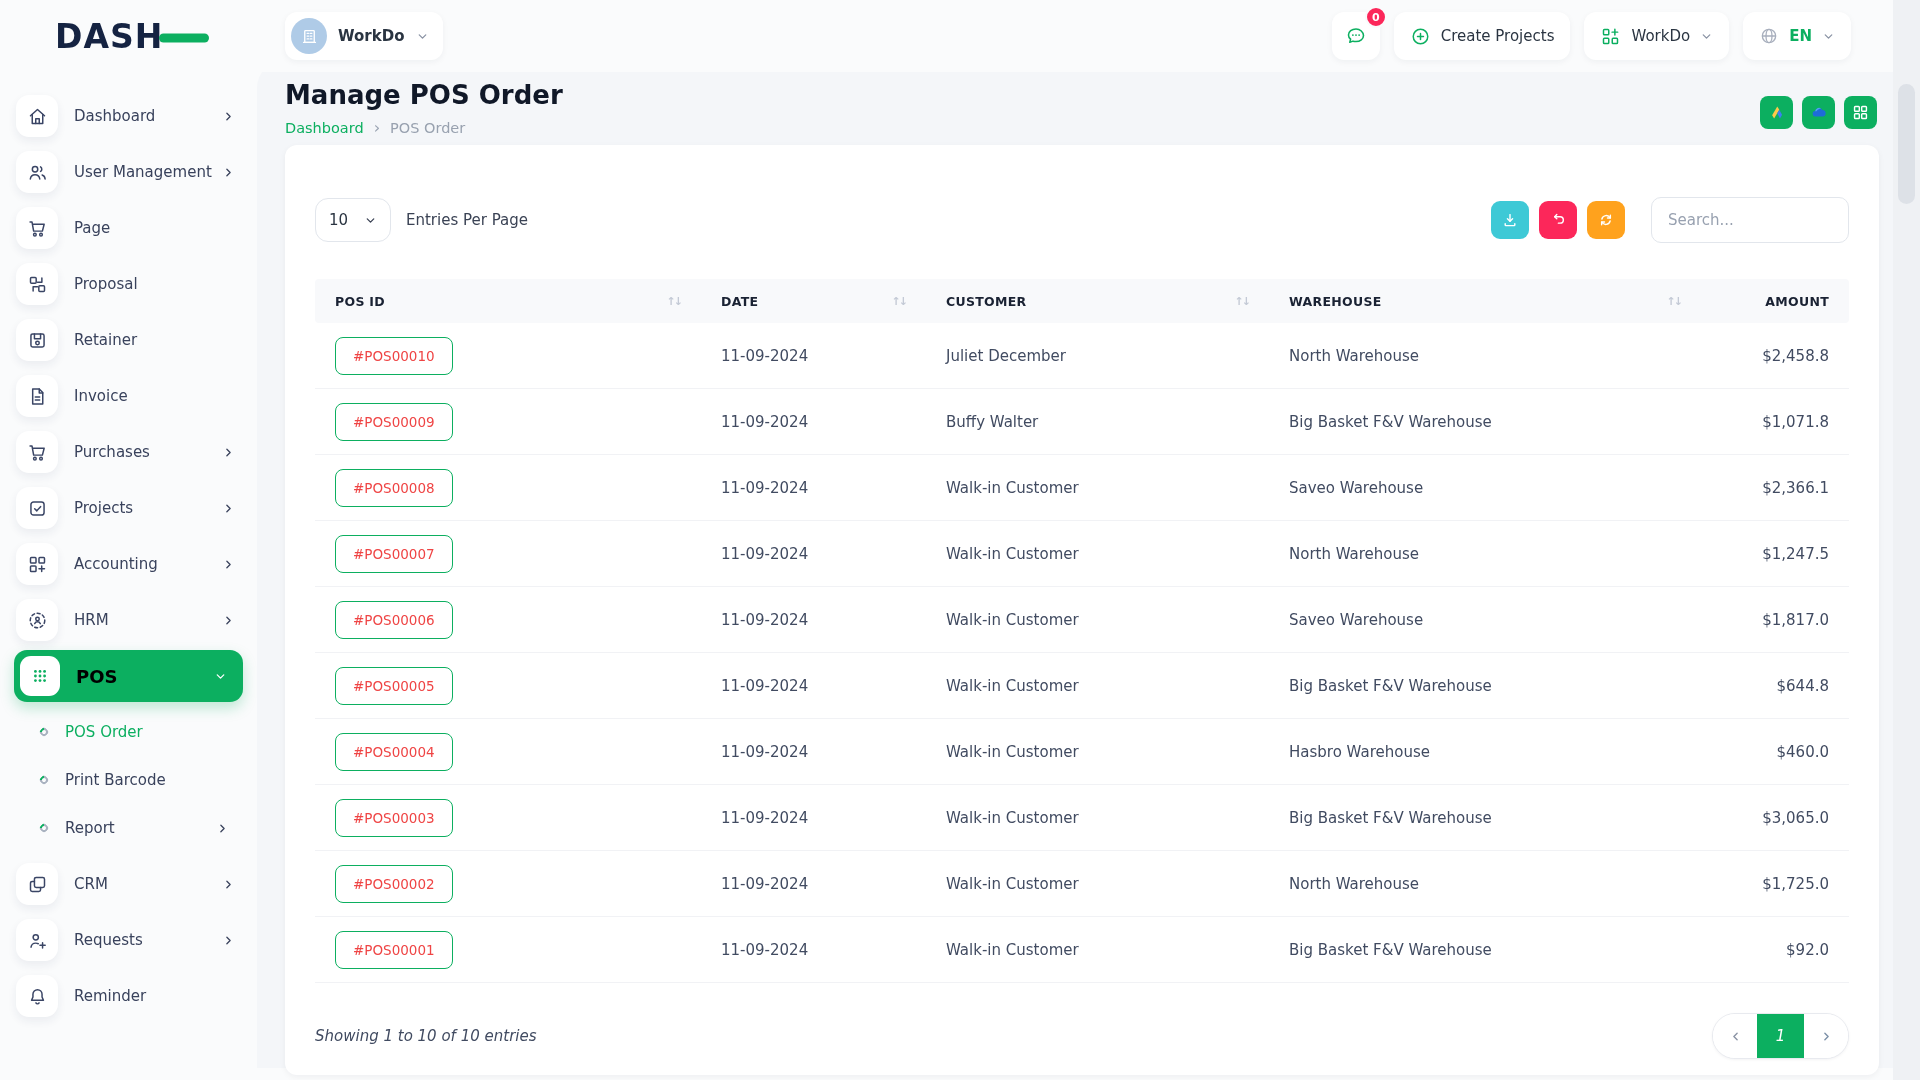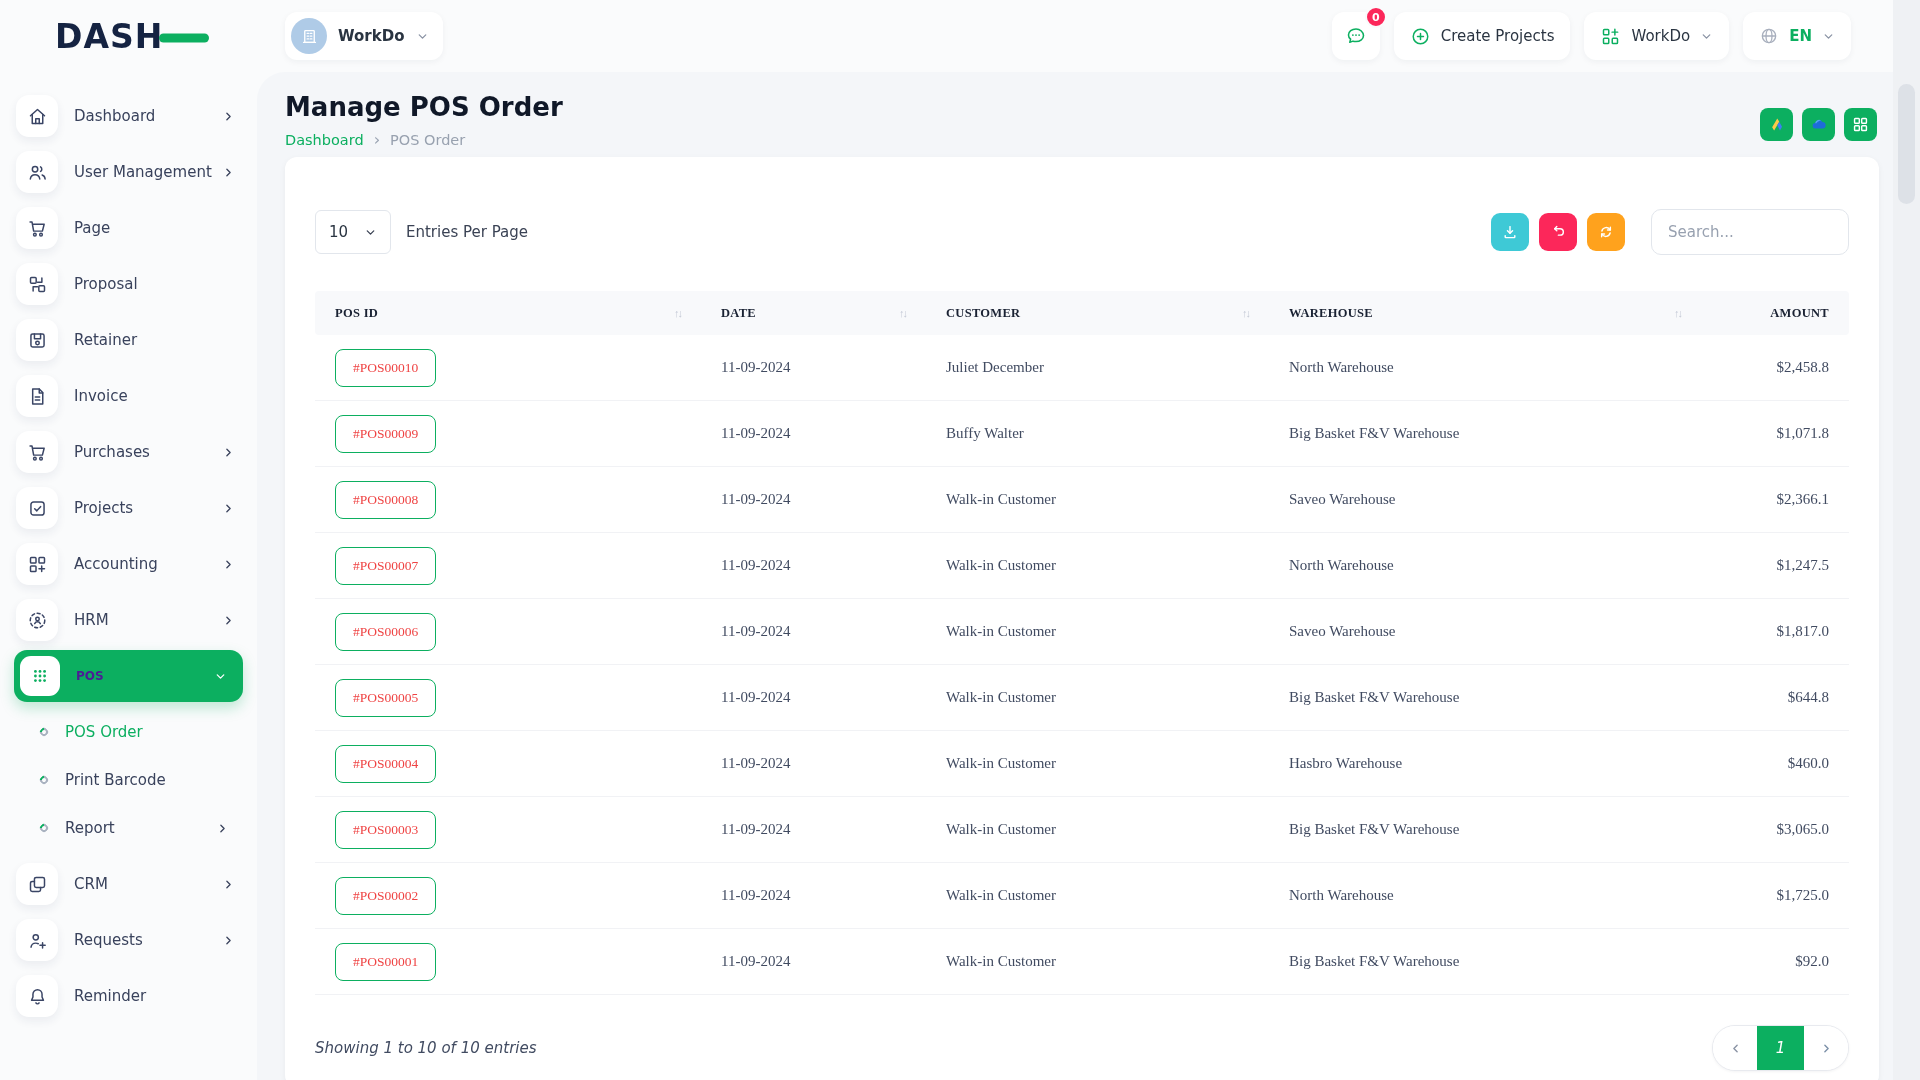--- a/index.html
+++ b/index.html
@@ -36,57 +36,57 @@
   .side-item { height:56px; display:flex; align-items:center; padding:0 22px 0 16px; cursor:pointer; }
   .tile { width:42px; height:42px; background:#fff; border-radius:13px; display:flex; align-items:center; justify-content:center;
           color:#3A4565; box-shadow:0 4px 10px rgba(30,41,80,.07); flex:none; }
   .tile svg { width:21px; height:21px; }
   .side-label { margin-left:16px; font-size:15px; font-weight:500; color:#39425C; }
   .side-item .chev { margin-left:auto; color:#39425C; }
   .side-item-active { margin:2px 14px; height:52px; background:#0CAF60; border-radius:13px; display:flex; align-items:center;
                       padding:0 16px 0 6px; cursor:pointer; box-shadow:0 6px 14px rgba(12,175,96,.25); }
   .tile-active { width:40px; height:40px; background:#fff; border-radius:11px; display:flex; align-items:center; justify-content:center; color:#0CAF60; box-shadow:none; flex:none; }
   .tile-active svg { width:20px; height:20px; }
-  .side-label-active { margin-left:16px; font-size:12px; font-weight:700; color:#4c1d95; }
+  .side-label-active { margin-left:16px; font-size:18px; font-weight:700; color:#000000; }
   .side-item-active .chev { margin-left:auto; color:#fff; }
   .submenu { padding:4px 0 4px 0; }
   .sub-item { height:48px; display:flex; align-items:center; padding:0 28px 0 40px; cursor:pointer; }
   .bullet { width:8px; height:8px; border-radius:50%; border:2px solid #A9B2C0; border-top-color:#0CAF60; transform:rotate(-45deg); flex:none; }
   .sub-label { margin-left:17px; font-size:15px; font-weight:500; color:#39425C; }
   .sub-active .sub-label { color:#0CAF60; }
   .sub-item .chev { margin-left:auto; color:#39425C; }
 
   
-  .content { position:absolute; left:257px; top:72px; width:1636px; height:1008px; background:#F4F6F9; border-top-left-radius:28px; }
+  .content { position:absolute; left:257px; top:60px; width:1636px; height:1008px; background:#F4F6F9; border-top-left-radius:28px; }
   .page-head { position:absolute; left:28px; top:20px; }
   .page-title { font-size:26px; font-weight:700; color:#101828; }
   .breadcrumb { display:flex; align-items:center; margin-top:10px; font-size:14.5px; }
   .bc-link { color:#0CAF60; cursor:pointer; }
   .bc-sep { color:#9AA3B2; margin:0 10px; font-size:16px; line-height:1; }
   .bc-cur { color:#98A1AF; }
   .page-actions { position:absolute; right:16px; top:36px; display:flex; gap:9px; }
   .hdr-btn { width:33px; height:33px; border:none; border-radius:8px; background:#0CAF60; display:flex; align-items:center; justify-content:center; cursor:pointer; }
   .hdr-btn svg { width:19px; height:19px; }
 
   .card { position:absolute; left:28px; top:85px; width:1594px; height:930px; background:#fff; border-radius:12px;
           box-shadow:0 2px 6px rgba(16,24,40,.05); padding:52px 30px 0; }
 
   .toolbar { display:flex; align-items:center; height:46px; }
-  .epp-select { width:76px; height:44px; border:1px solid #E2E6EC; border-radius:6px; background:#fff; display:flex;
+  .epp-select { width:76px; height:44px; border:1px solid #E2E6EC; border-radius:13px; background:#fff; display:flex;
                 align-items:center; justify-content:space-between; padding:0 13px; font-size:15px; color:#2A3441; cursor:pointer; }
   .epp-select .chev { color:#3A4254; }
   .epp-label { margin-left:15px; font-size:15px; font-weight:500; color:#3A4254; }
   .toolbar-right { margin-left:auto; display:flex; align-items:center; gap:10px; }
   .tool-btn { width:38px; height:38px; border:none; border-radius:9px; display:flex; align-items:center; justify-content:center; cursor:pointer; }
   .tool-btn svg { width:18px; height:18px; }
   .search-input { width:198px; height:46px; border:1px solid #E2E6EC; border-radius:10px; margin-left:16px; padding:0 16px;
                   font-size:15px; color:#39425C; outline:none; font-family:inherit; background:#fff; }
   .search-input::placeholder { color:#98A1B0; }
 
-  .table { margin-top:36px;font-family:Liberation Serif, serif; }
+  .table { margin-top:36px; }
   .thead { display:flex; height:44px; align-items:center; background:#F8F9FB; border-radius:4px; }
   .th { display:flex; align-items:center; justify-content:space-between; padding:0 20px; font-size:12.5px; font-weight:700;
         color:#1A2233; letter-spacing:.3px; }
   .sort { font-size:11px; color:#C4CAD6; letter-spacing:-2px; cursor:pointer; }
   .c1 { width:386px; } .c2 { width:225px; } .c3 { width:343px; } .c4 { width:432px; } .c5 { flex:1; justify-content:flex-end; text-align:right; }
   .trow { display:flex; align-items:center; height:66px; border-bottom:1px solid #F1F2F5; }
   .td { padding:0 20px; font-size:15px; color:#414B61; }
   .pos-chip { background:transparent; border:1.4px solid #0CAF60; color:#ef4444; border-radius:8px; padding:10px 17px;
               font-size:13.5px; font-family:inherit; cursor:pointer; }
 

